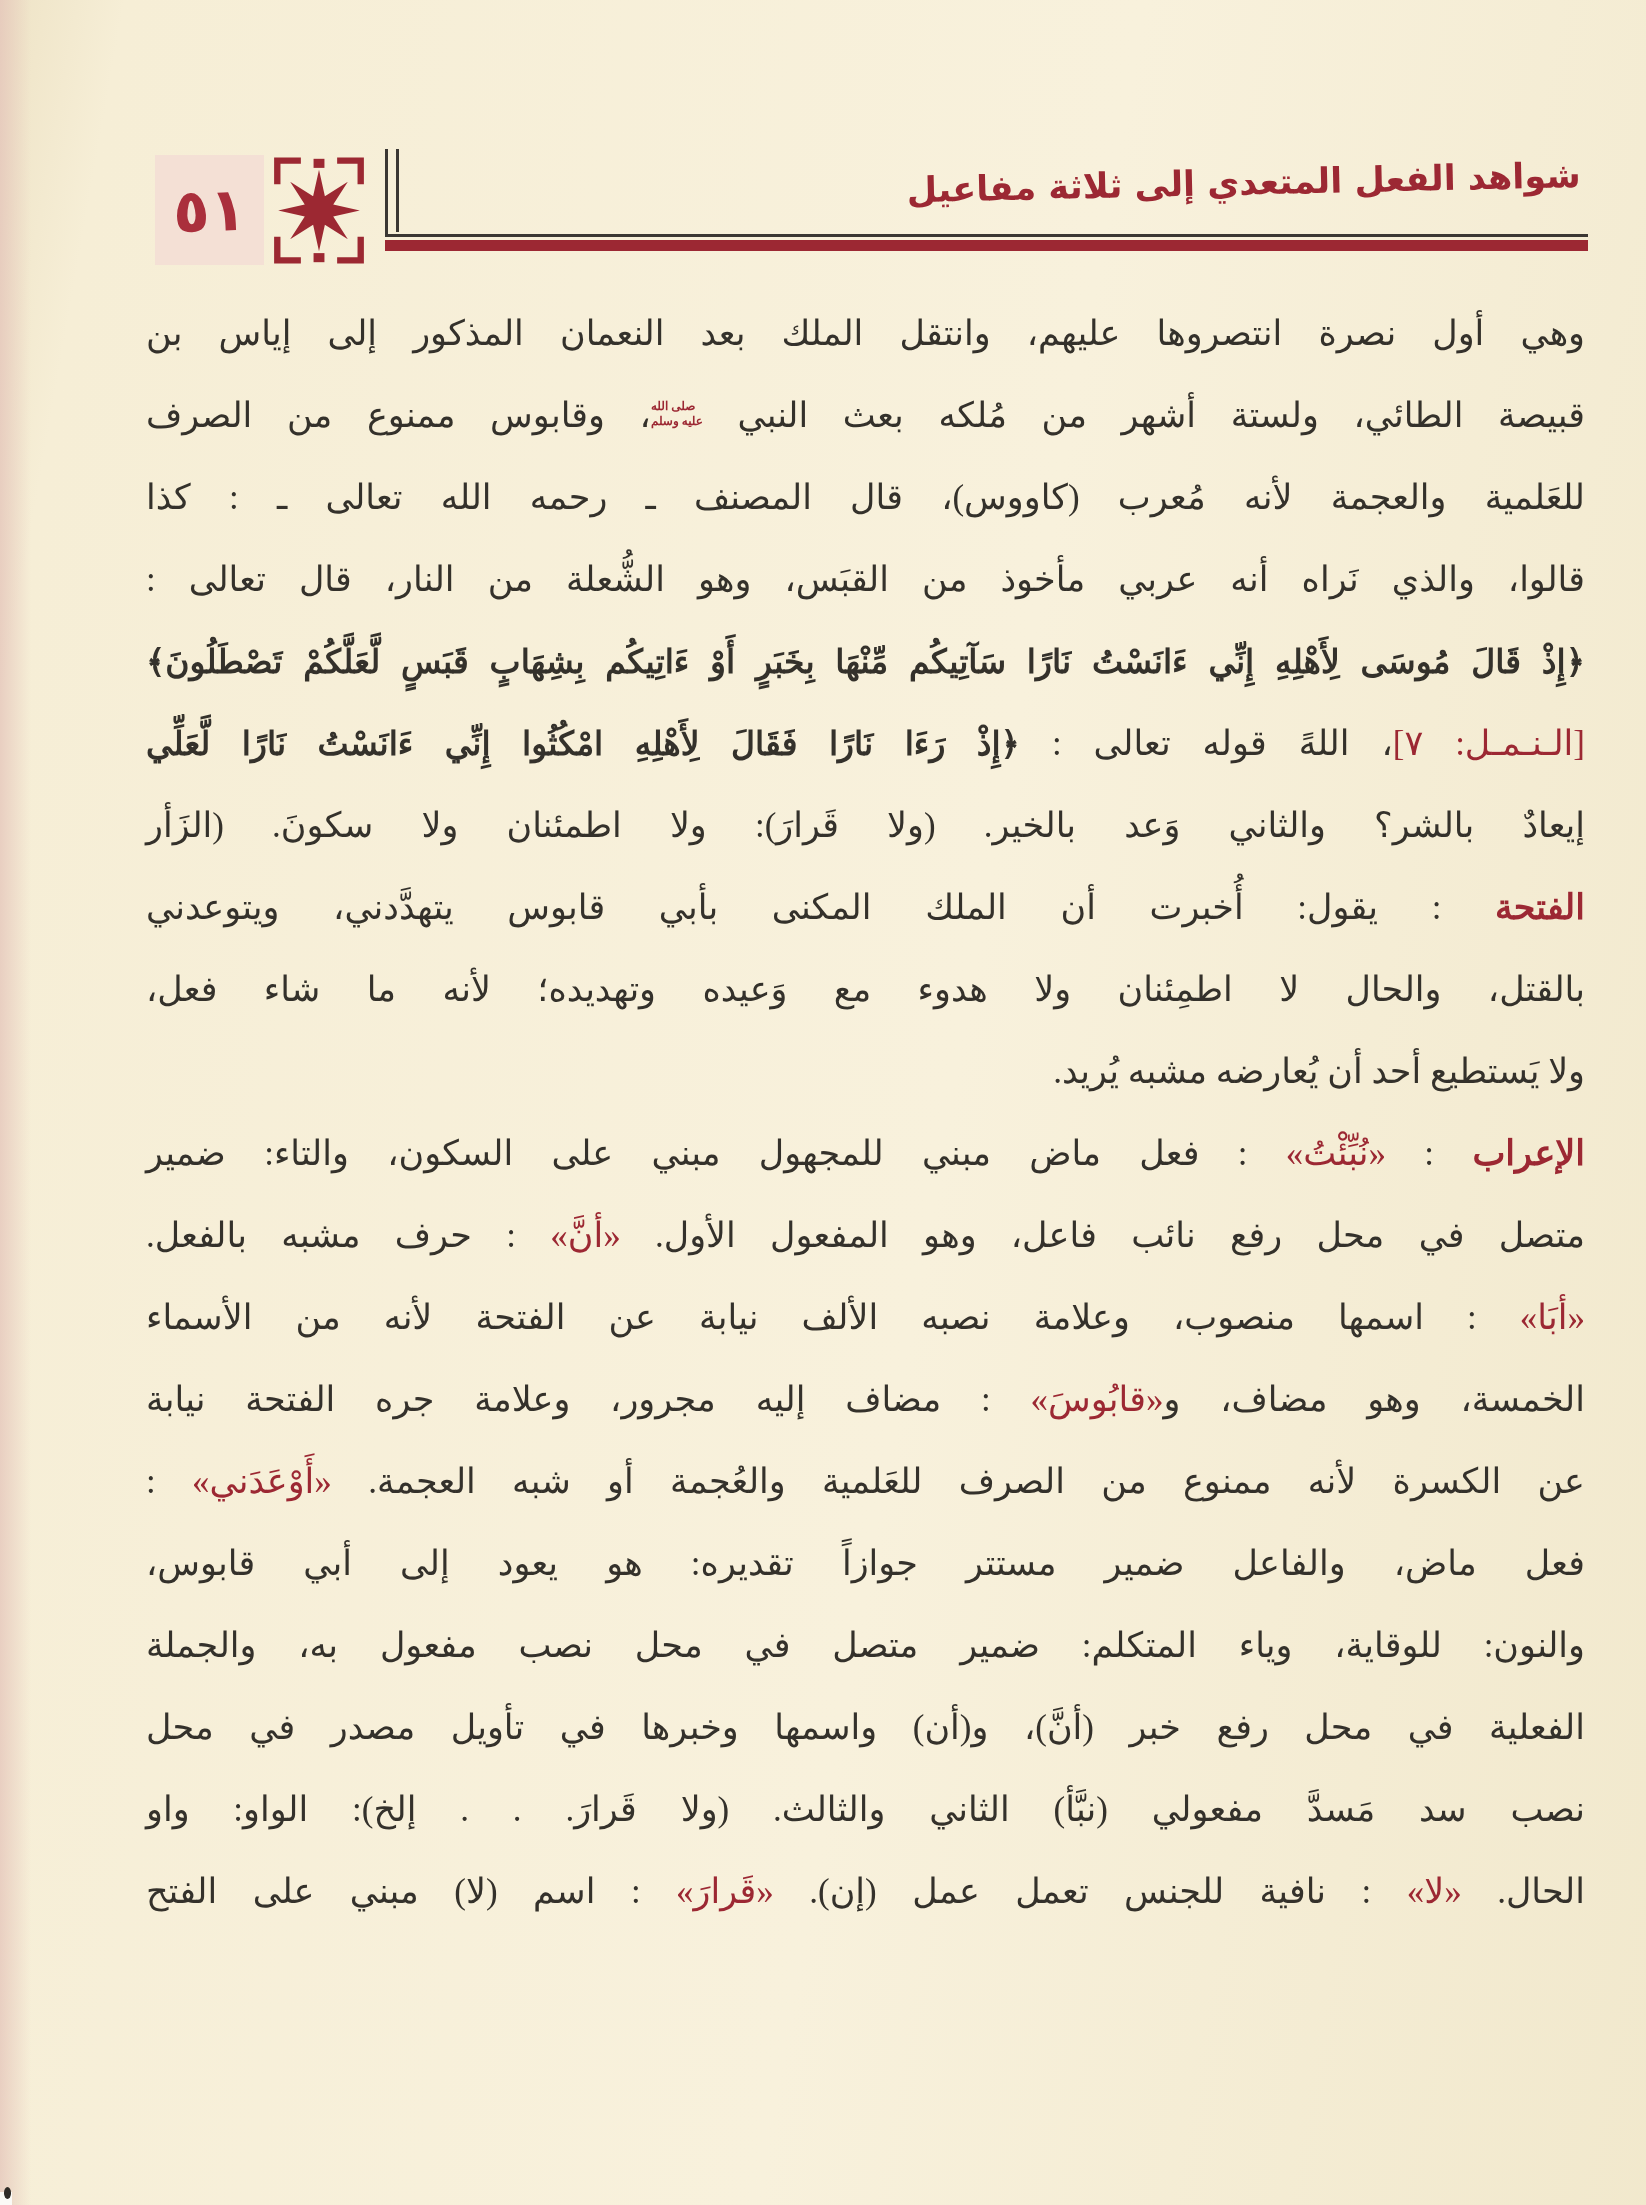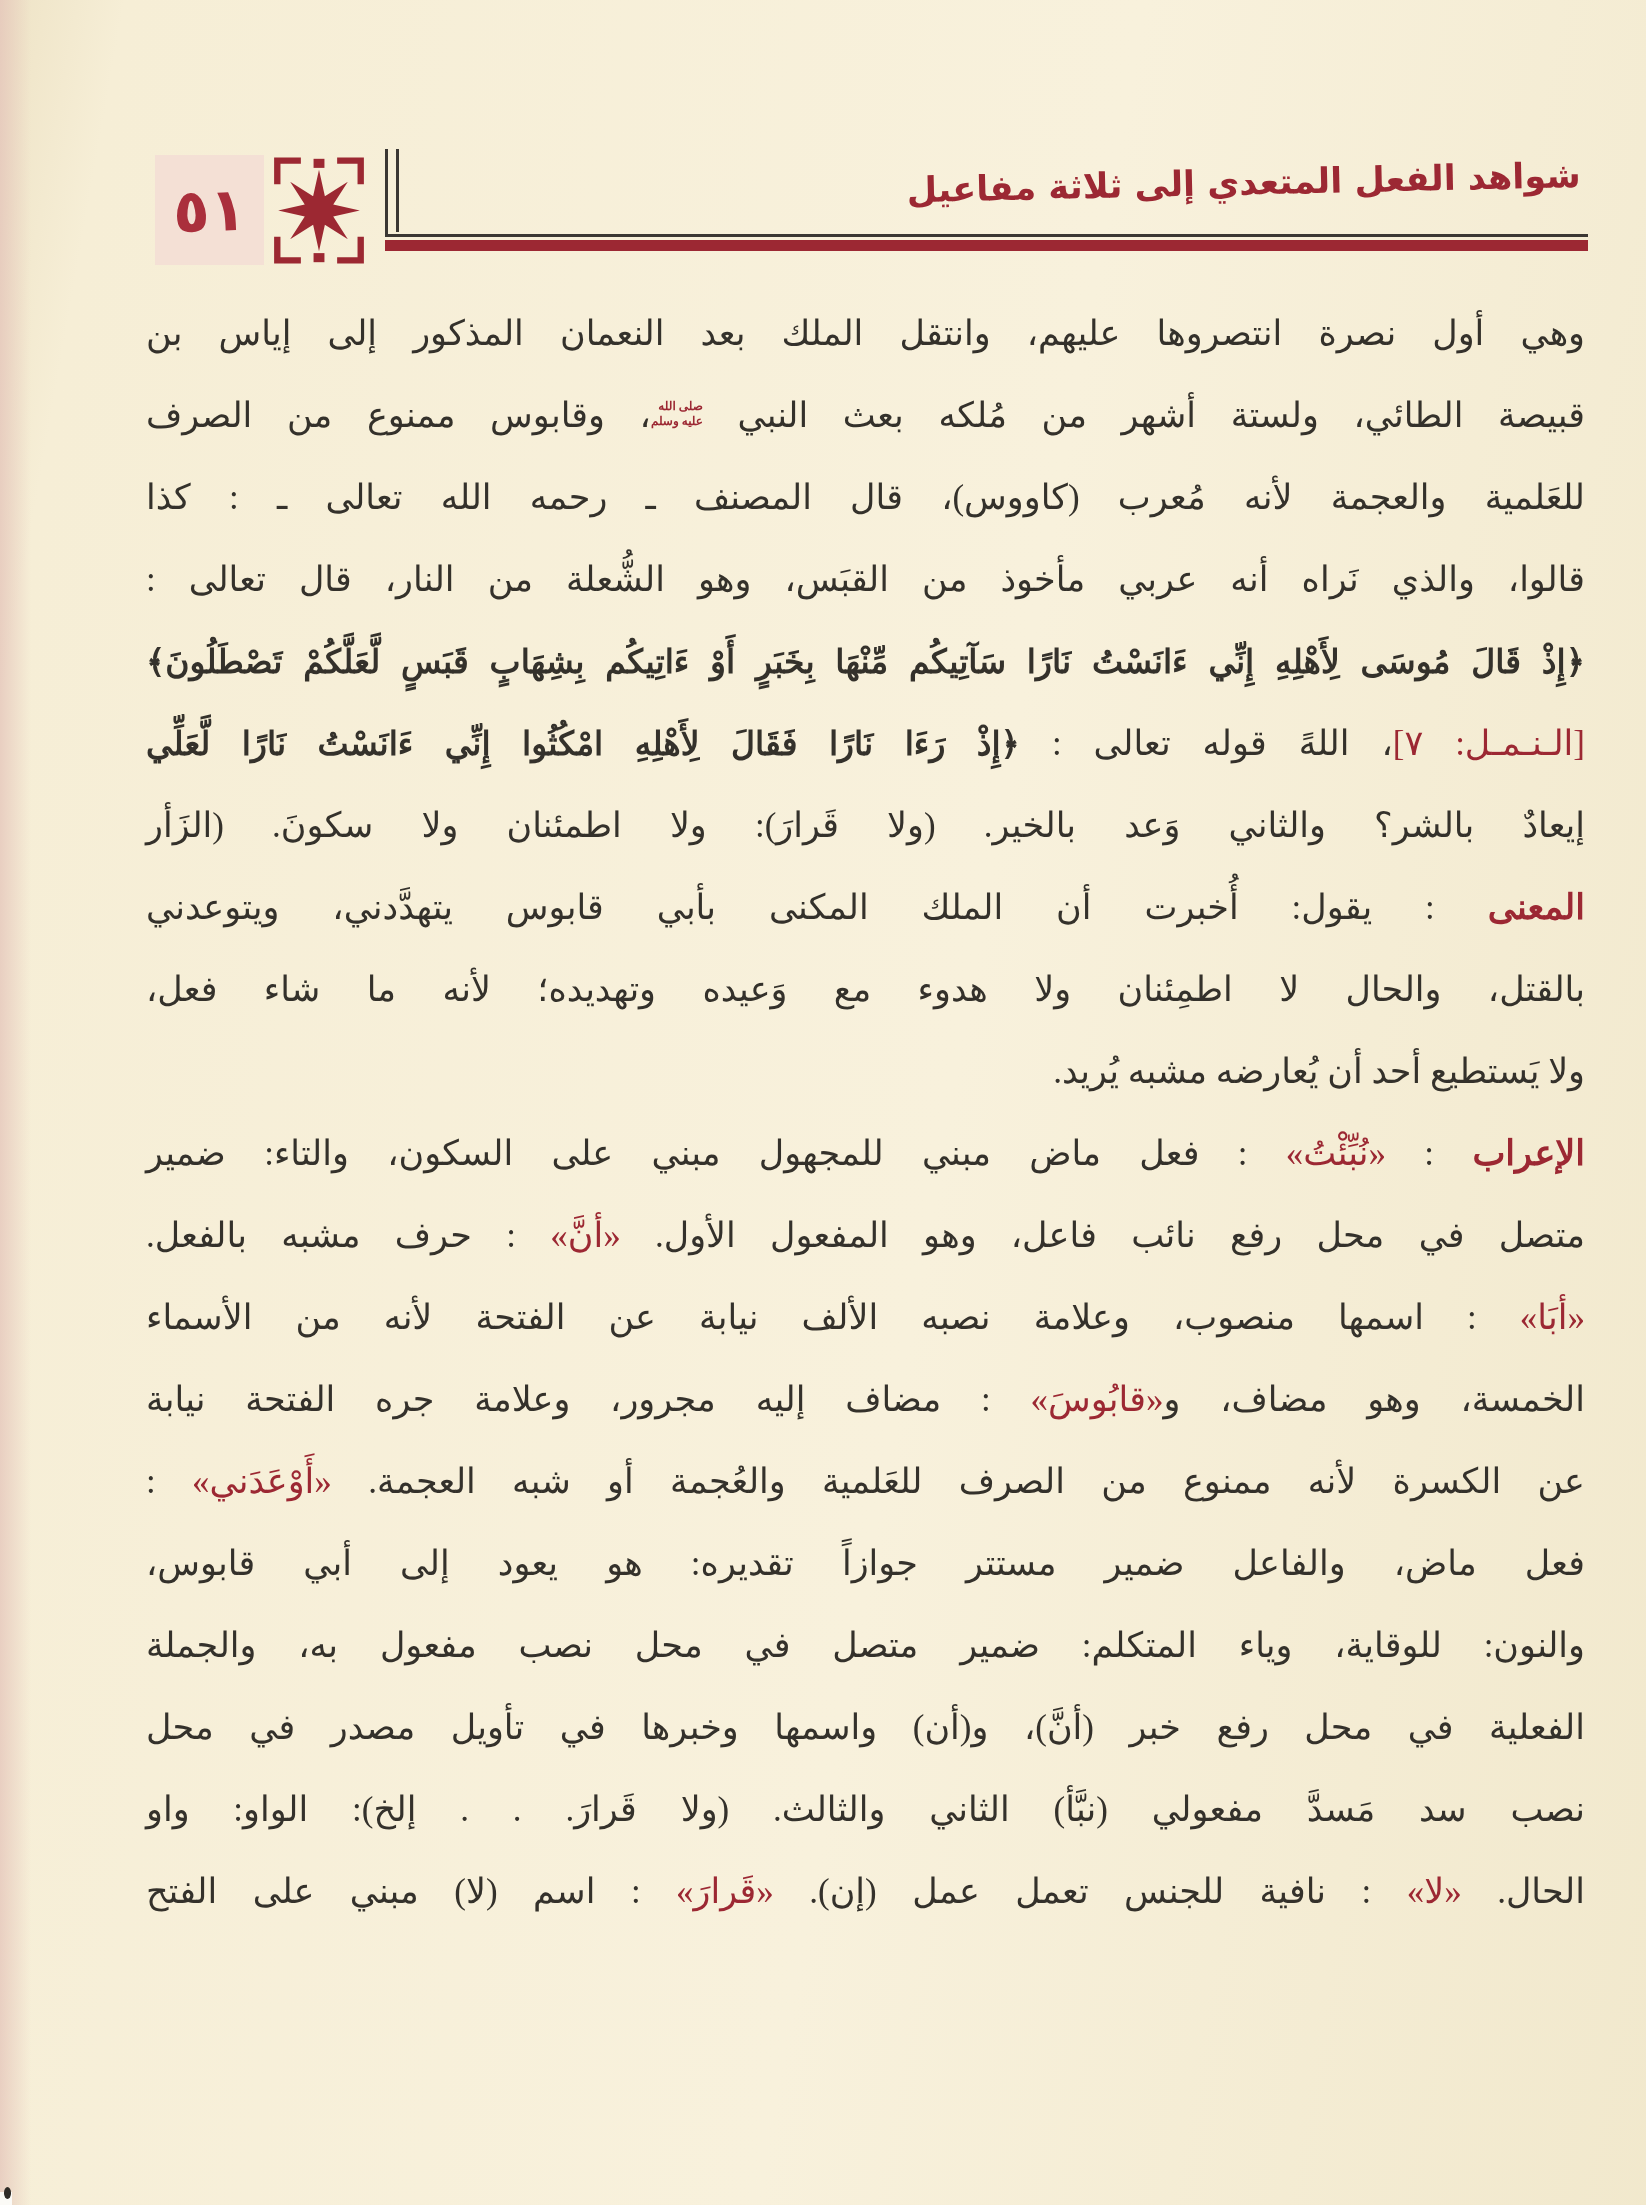--- a/index.html
+++ b/index.html
@@ -44,21 +44,21 @@
     text-align:justify;text-align-last:justify;
     white-space:nowrap;
   }
   .line.end{text-align-last:right;}
   .seg{white-space:normal;font-family:Liberation Serif, serif;}
   .seg.red{color:var(--red);}
   .seg.redbold{color:var(--red);font-weight:bold;}
   .seg.quran{font-weight:bold;font-size:33px;}
   .seg.honorific{
     display:inline-block;width:52px;font-size:12px;line-height:14.6px;
-    color:var(--red);text-align:right;vertical-align:middle;
+    color:var(--red);text-align:left;vertical-align:middle;
     transform:translateY(-3.5px);white-space:normal;font-weight:bold;}
 </style>
 </head>
 <body>
 
 <div class="edge-left"></div>
 <div class="corner-white"></div>
 <div class="speck"></div>
 
 <div class="badge">
@@ -85,21 +85,21 @@
 <h1 class="title">شواهد الفعل المتعدي إلى ثلاثة مفاعيل</h1>
 
 <main class="text">
     <div class="line"><span class="seg normal">وهي أول نصرة انتصروها عليهم، وانتقل الملك بعد النعمان المذكور إلى إياس بن</span></div>
     <div class="line"><span class="seg normal">قبيصة الطائي، ولستة أشهر من مُلكه بعث النبي </span><span class="seg honorific">صلى الله عليه وسلم</span><span class="seg normal">، وقابوس ممنوع من الصرف</span></div>
     <div class="line"><span class="seg normal">للعَلمية والعجمة لأنه مُعرب (كاووس)، قال المصنف ـ رحمه الله تعالى ـ : كذا</span></div>
     <div class="line"><span class="seg normal">قالوا، والذي نَراه أنه عربي مأخوذ من القبَس، وهو الشُّعلة من النار، قال تعالى :</span></div>
     <div class="line"><span class="seg quran">﴿إِذْ قَالَ مُوسَى لِأَهْلِهِ إِنِّي ءَانَسْتُ نَارًا سَآتِيكُم مِّنْهَا بِخَبَرٍ أَوْ ءَاتِيكُم بِشِهَابٍ قَبَسٍ لَّعَلَّكُمْ تَصْطَلُونَ﴾</span></div>
     <div class="line"><span class="seg red">[الـنـمـل: ٧]</span><span class="seg normal">، اللهً قوله تعالى : </span><span class="seg quran">﴿إِذْ رَءَا نَارًا فَقَالَ لِأَهْلِهِ امْكُثُوا إِنِّي ءَانَسْتُ نَارًا لَّعَلِّي</span></div>
     <div class="line"><span class="seg normal">إيعادٌ بالشر؟ والثاني وَعد بالخير. (ولا قَرارَ): ولا اطمئنان ولا سكونَ. (الزَأر</span></div>
-    <div class="line"><span class="seg redbold">المعنى</span><span class="seg normal"> : يقول: أُخبرت أن الملك المكنى بأبي قابوس يتهدَّدني، ويتوعدني</span></div>
+    <div class="line"><span class="seg redbold">الفتحة</span><span class="seg normal"> : يقول: أُخبرت أن الملك المكنى بأبي قابوس يتهدَّدني، ويتوعدني</span></div>
     <div class="line"><span class="seg normal">بالقتل، والحال لا اطمِئنان ولا هدوء مع وَعيده وتهديده؛ لأنه ما شاء فعل،</span></div>
     <div class="line end"><span class="seg normal">ولا يَستطيع أحد أن يُعارضه مشبه يُريد.</span></div>
     <div class="line"><span class="seg redbold">الإعراب</span><span class="seg normal"> : </span><span class="seg red">«نُبِّئْتُ»</span><span class="seg normal"> : فعل ماض مبني للمجهول مبني على السكون، والتاء: ضمير</span></div>
     <div class="line"><span class="seg normal">متصل في محل رفع نائب فاعل، وهو المفعول الأول. </span><span class="seg red">«أنَّ»</span><span class="seg normal"> : حرف مشبه بالفعل.</span></div>
     <div class="line"><span class="seg red">«أبَا»</span><span class="seg normal"> : اسمها منصوب، وعلامة نصبه الألف نيابة عن الفتحة لأنه من الأسماء</span></div>
     <div class="line"><span class="seg normal">الخمسة، وهو مضاف، و</span><span class="seg red">«قابُوسَ»</span><span class="seg normal"> : مضاف إليه مجرور، وعلامة جره الفتحة نيابة</span></div>
     <div class="line"><span class="seg normal">عن الكسرة لأنه ممنوع من الصرف للعَلمية والعُجمة أو شبه العجمة. </span><span class="seg red">«أَوْعَدَني»</span><span class="seg normal"> :</span></div>
     <div class="line"><span class="seg normal">فعل ماض، والفاعل ضمير مستتر جوازاً تقديره: هو يعود إلى أبي قابوس،</span></div>
     <div class="line"><span class="seg normal">والنون: للوقاية، وياء المتكلم: ضمير متصل في محل نصب مفعول به، والجملة</span></div>
     <div class="line"><span class="seg normal">الفعلية في محل رفع خبر (أنَّ)، و(أن) واسمها وخبرها في تأويل مصدر في محل</span></div>

